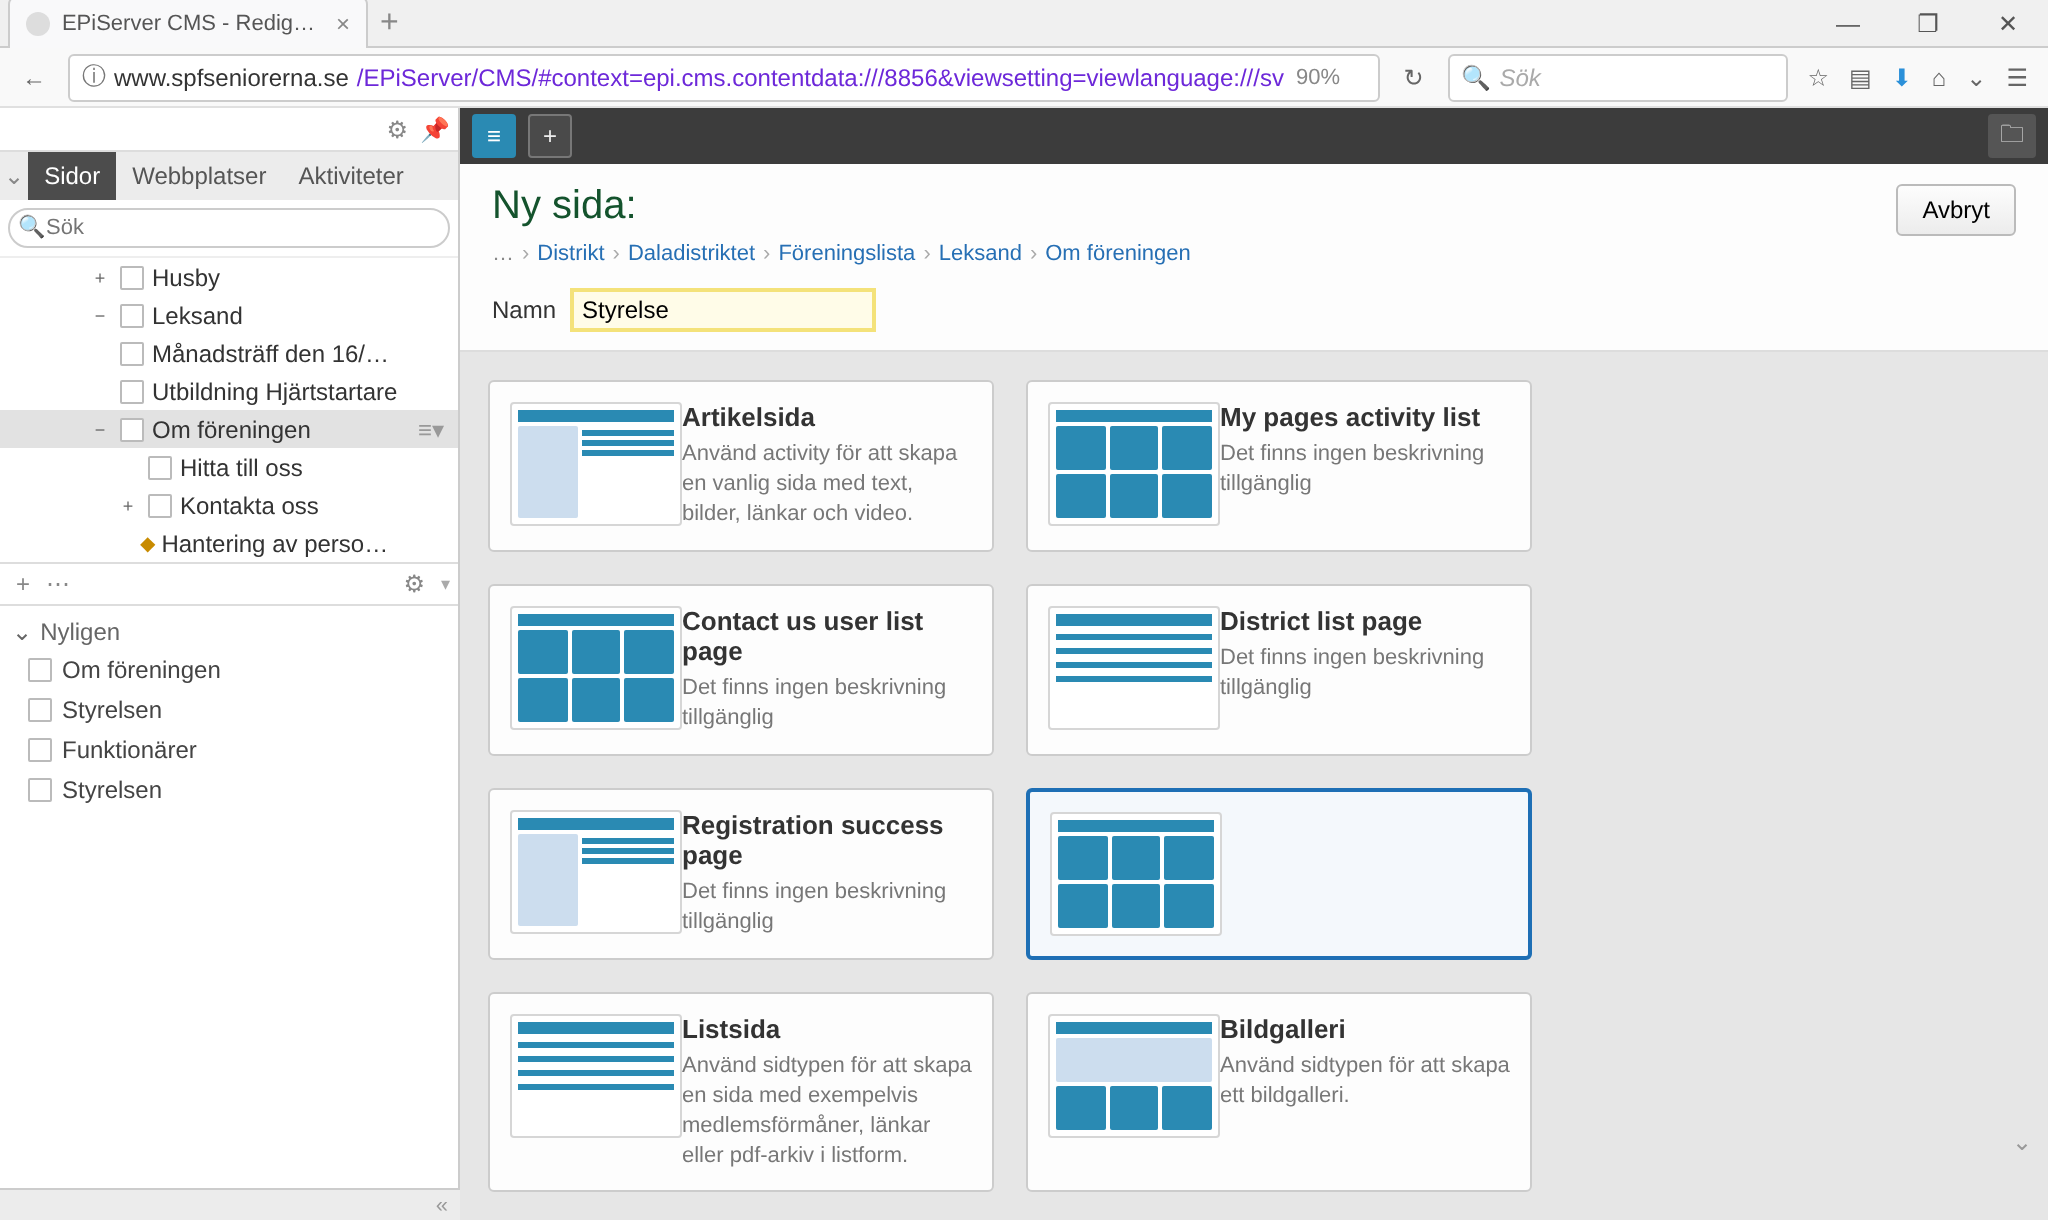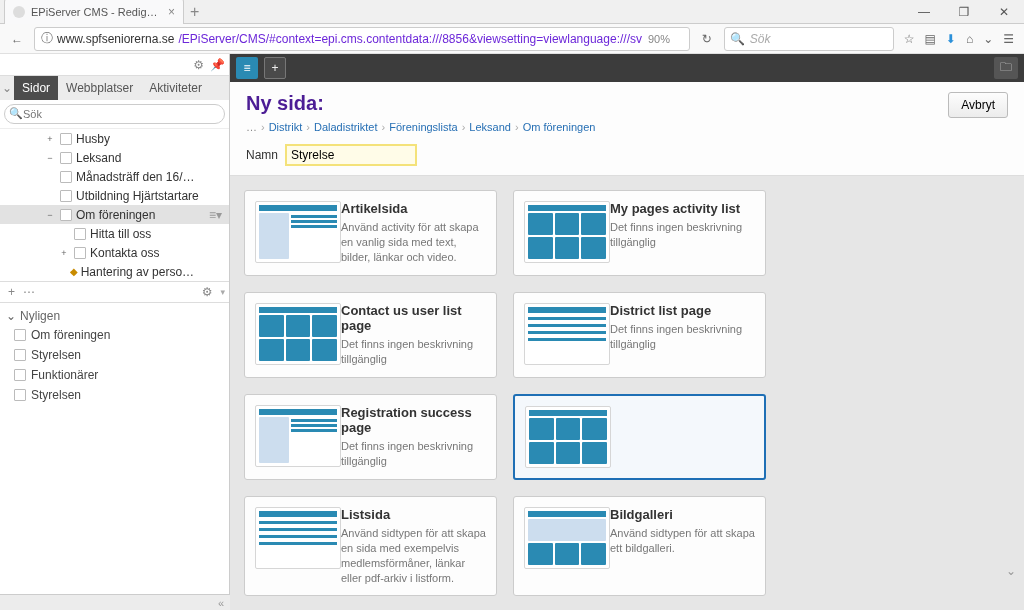--- a/index.html
+++ b/index.html
@@ -63,28 +63,28 @@
 
 .main { flex: 1; background: #3c3c3c; display: flex; flex-direction: column; min-width: 0; }
 .main-top { height: 28px; background: #3c3c3c; display: flex; align-items: center; padding: 0 6px; gap: 6px; }
 .main-top .sq { width: 22px; height: 22px; background: #2a8ab3; display: flex; align-items: center; justify-content: center; color: #fff; border-radius: 2px; }
 .main-top .plus { width: 22px; height: 22px; border: 1px solid #777; background: #4a4a4a; color: #eee; display: flex; align-items: center; justify-content: center; border-radius: 2px; }
 .main-top .asset { margin-left: auto; width: 24px; height: 22px; background: #555; border-radius: 2px; display: flex; align-items: center; justify-content: center; color: #ddd; }
 
 .content { flex: 1; background: #fdfdfd; display: flex; flex-direction: column; min-height: 0; }
 .hdr { padding: 10px 16px 6px 16px; display: flex; align-items: flex-start; }
 .hdr-left { flex: 1; }
-.hdr h1 { font-size: 20px; font-weight: bold; color: #4c1d95; margin-bottom: 6px; }
+.hdr h1 { font-size: 20px; font-weight: normal; color: #14532d; margin-bottom: 6px; }
 .breadcrumbs { font-size: 11px; color: #266fb4; }
 .breadcrumbs .sep { color: #aaa; margin: 0 4px; }
 .breadcrumbs .first { color: #888; }
 .cancel-btn { border: 1px solid #bbb; background: linear-gradient(#fdfdfd,#ececec); padding: 5px 12px; border-radius: 3px; font-size: 12px; cursor: pointer; }
 
 .nameline { padding: 6px 16px 10px 16px; display: flex; align-items: center; gap: 8px; font-size: 12px; }
-.nameline input { width: 130px; height: 20px; border: 1px solid #bdbdbd; padding: 0 4px; font-size: 12px; outline: 2px solid #f4e27a; outline-offset: -1px; background: #fffce8; }
+.nameline input { width: 151px; height: 20px; border: 1px solid #bdbdbd; padding: 0 4px; font-size: 12px; outline: 2px solid #f4e27a; outline-offset: -1px; background: #fffce8; }
 
 .sep-line { height: 1px; background: #ddd; }
 
 .types { flex: 1; overflow: auto; background: #e6e6e6; padding: 14px; position: relative; }
 .types-inner { display: grid; grid-template-columns: 253px 253px; gap: 16px; justify-content: start; }
 .card { background: #fdfdfd; border: 1px solid #ccc; border-radius: 3px; padding: 10px; display: flex; gap: 0; cursor: pointer; min-height: 86px; }
 .card.selected { border: 2px solid #1e6fb5; background: #f4f8fc; }
 .thumb { width: 86px; height: 62px; background: #fff; border: 1px solid #d6d6d6; border-radius: 2px; flex-shrink: 0; padding: 3px; display: flex; flex-direction: column; gap: 2px; }
 .thumb .bar { height: 6px; background: #2a8ab3; }
 .thumb .row { display: flex; gap: 2px; flex: 1; }

